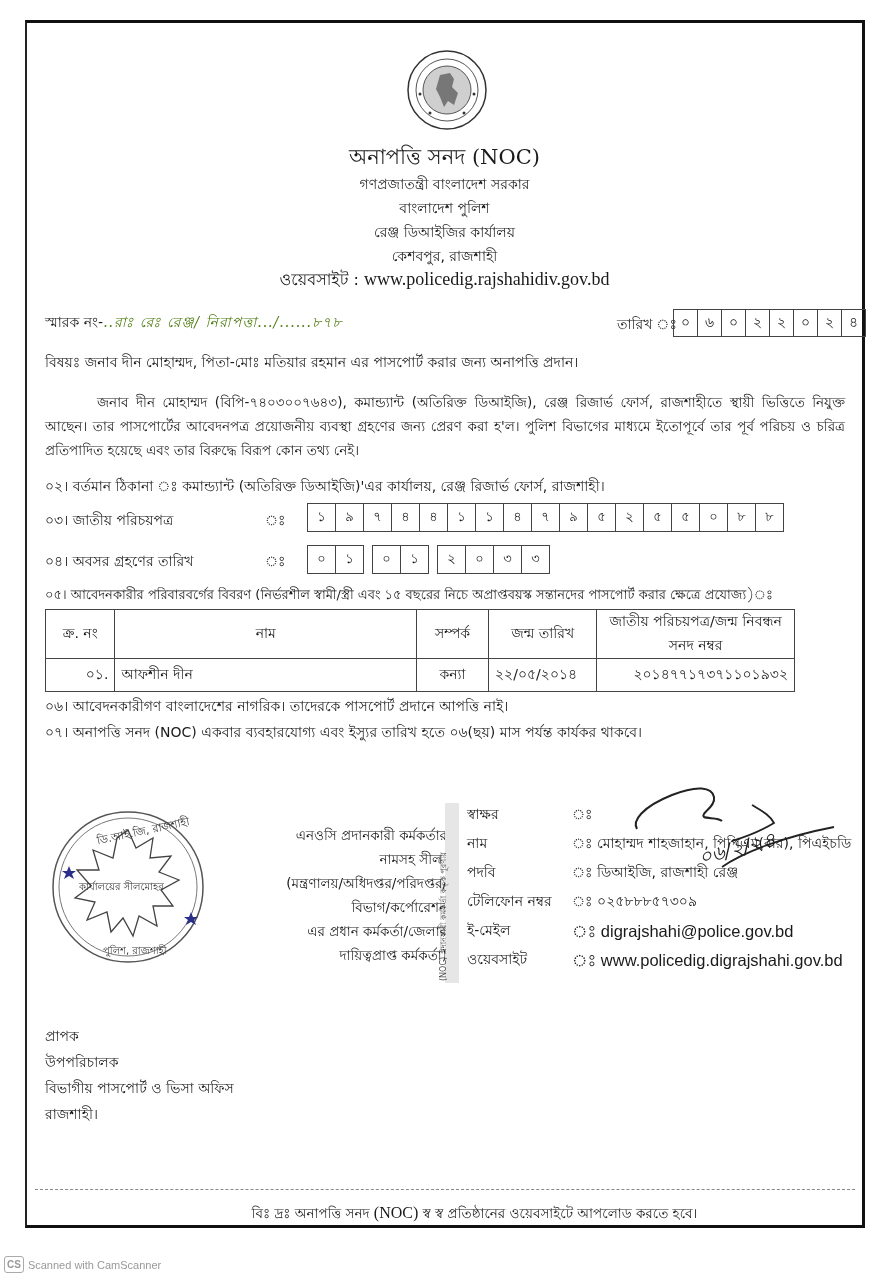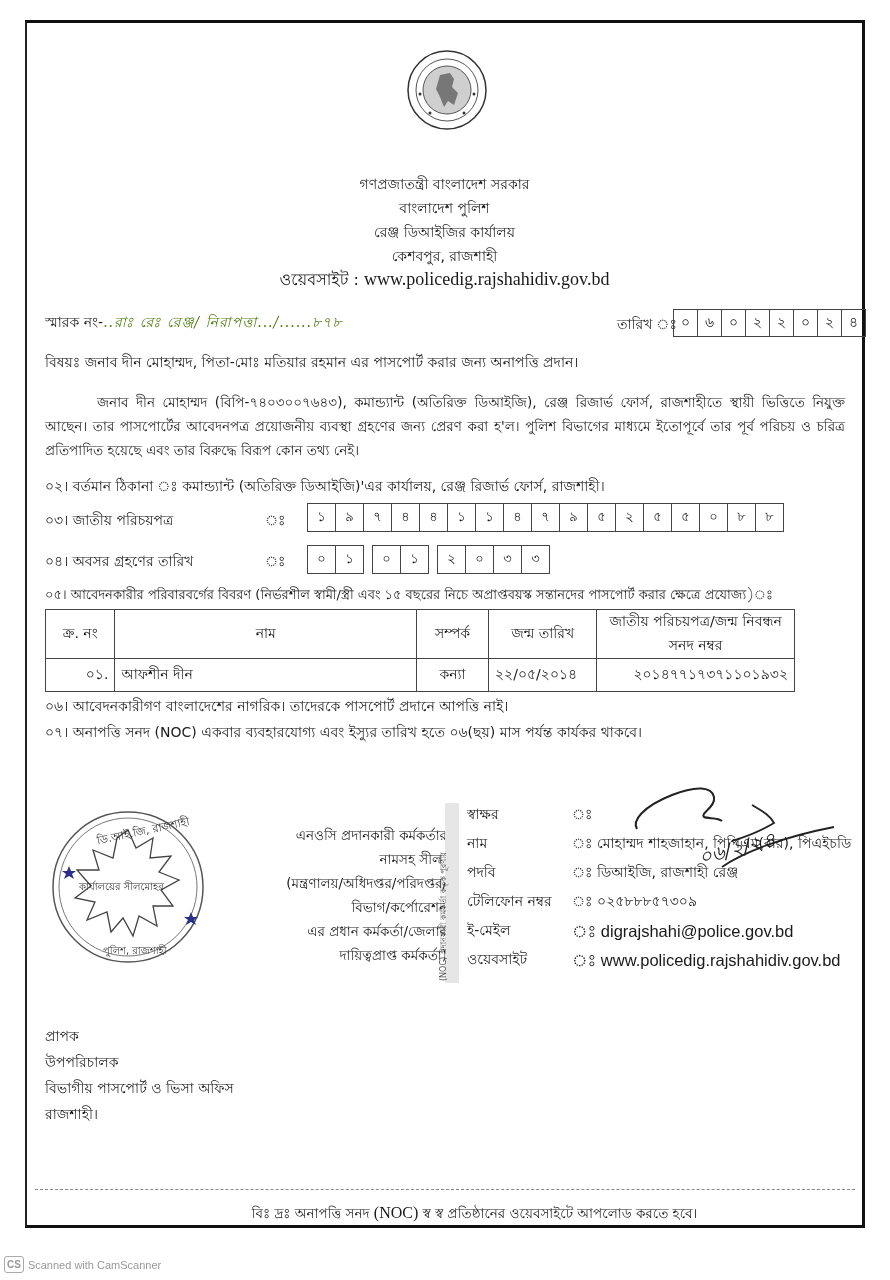--- a/index.html
+++ b/index.html
@@ -68,20 +68,21 @@
     <circle cx="41" cy="41" r="39" fill="none" stroke="#333" stroke-width="1.5"></circle>
     <circle cx="41" cy="41" r="31" fill="none" stroke="#555" stroke-width="1"></circle>
     <circle cx="41" cy="41" r="24" fill="#cfcfcf" stroke="#555" stroke-width="1"></circle>
     <path d="M34 26 L44 24 L48 30 L46 38 L52 44 L48 56 L42 52 L38 58 L34 48 L30 40 Z" fill="#777"></path>
     <circle cx="14" cy="45" r="1.5" fill="#333"></circle>
       <circle cx="68" cy="45" r="1.5" fill="#333"></circle>
     <circle cx="24" cy="64" r="1.5" fill="#333"></circle>
       <circle cx="58" cy="64" r="1.5" fill="#333"></circle>
   </svg>
 
+  <div class="abs center title">অনাপত্তি সনদ (NOC)</div>
   <div class="abs center hline" style="top:150px">গণপ্রজাতন্ত্রী বাংলাদেশ সরকার</div>
   <div class="abs center hline" style="top:174px">বাংলাদেশ পুলিশ</div>
   <div class="abs center hline" style="top:198px">রেঞ্জ ডিআইজির কার্যালয়</div>
   <div class="abs center hline" style="top:222px">কেশবপুর, রাজশাহী</div>
   <div class="abs center web" style="top:244px">
     <span>ওয়েবসাইট :</span>
     <span class="latin">www.policedig.rajshahidiv.gov.bd</span>
   </div>
 
   <div class="abs ref">
@@ -222,21 +223,21 @@
     <div class="sig-row">
       <span class="lbl">টেলিফোন নম্বর</span>
       <span class="val">ঃ ০২৫৮৮৮৫৭৩০৯</span>
     </div>
     <div class="sig-row">
       <span class="lbl">ই-মেইল</span>
       <span class="val latin">ঃ digrajshahi@police.gov.bd</span>
     </div>
     <div class="sig-row">
       <span class="lbl">ওয়েবসাইট</span>
-      <span class="val latin">ঃ www.policedig.rajshahidiv.gov.bd</span>
+      <span class="val latin">ঃ www.policedig.digrajshahi.gov.bd</span>
     </div>
   </div>
 
   <div class="abs recipient">
     <div>প্রাপক</div>
     <div>উপপরিচালক</div>
     <div>বিভাগীয় পাসপোর্ট ও ভিসা অফিস</div>
     <div>রাজশাহী।</div>
   </div>
 

